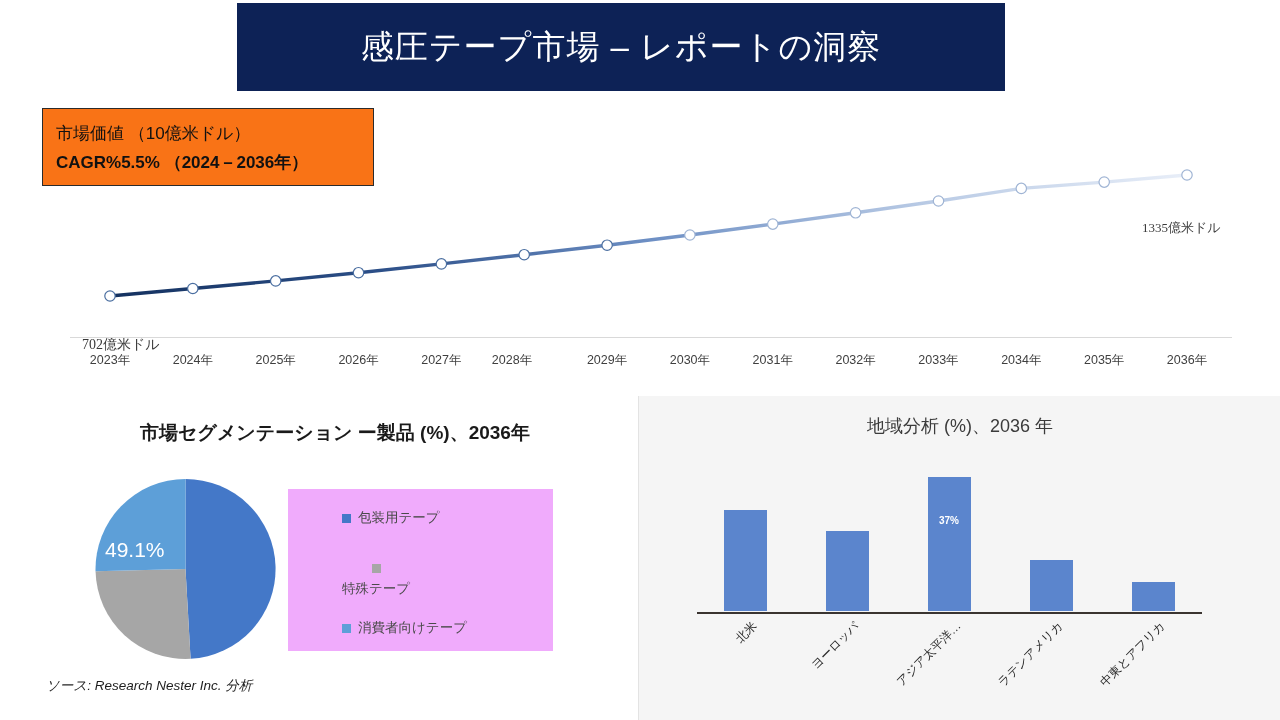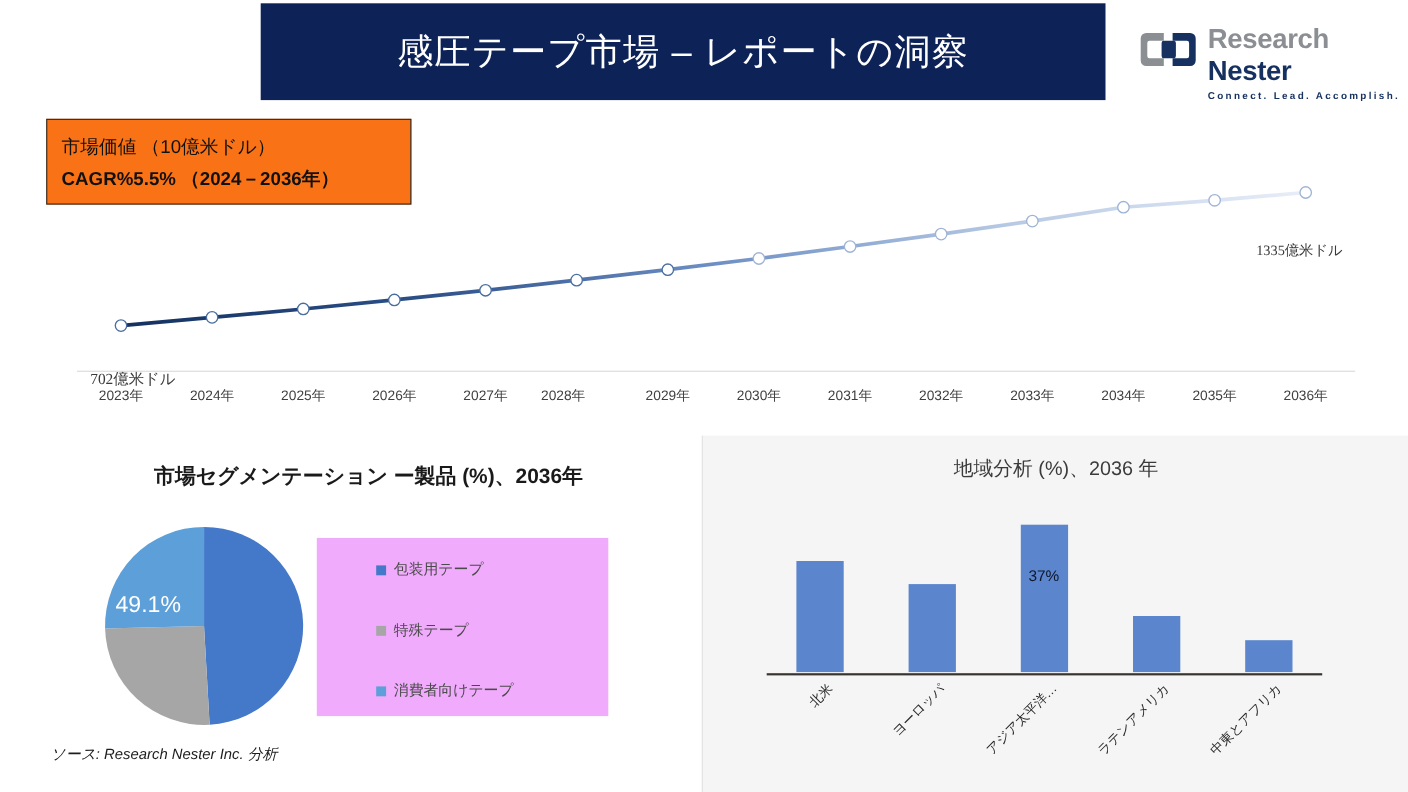--- a/index.html
+++ b/index.html
@@ -79,21 +79,21 @@
     font-size: 21px; color: #ffffff; font-weight: 400;
   }
   .legend-box {
     position: absolute; left: 288px; top: 489px;
     width: 265px; height: 162px; background: #f0abfc;
   }
   .legend-item {
     position: absolute; left: 54px; display: flex; align-items: center; gap: 7px;
   }
   .legend-item:nth-child(1) { top: 20px; }
-  .legend-item:nth-child(2) { top: 75px; }
+  .legend-item:nth-child(2) { top: 75px; flex-direction: column; }
   .legend-item:nth-child(3) { top: 130px; }
   .legend-swatch { width: 9px; height: 9px; display: inline-block; }
   .legend-text { font-size: 13.5px; color: #4a4a4a; white-space: nowrap; }
 
   .source {
     position: absolute; left: 46px; top: 676px;
     font-size: 13.5px; font-style: italic; color: #1d1d1d; line-height: 20px;
   }
 
   
@@ -106,21 +106,21 @@
     position: absolute; left: 0; top: 18px; width: 642px;
     text-align: center; font-size: 18px; color: #3b3b3b; white-space: nowrap;
   }
   .bar-plot { position: absolute; left: 55px; top: 70px; width: 510px; height: 145px; }
   .bar-col {
     position: absolute; bottom: 0; width: 43px;
     background: #5b85cd;
   }
   .bar-value {
     position: absolute; top: 38px; left: 50%; transform: translateX(-50%);
-    font-size: 14px; font-weight: 400; color: #0f172a; white-space: nowrap;
+    font-size: 10px; font-weight: 700; color: #ffffff; white-space: nowrap;
   }
   .bar-baseline {
     position: absolute; left: 58px; top: 216px; width: 505px; height: 2px;
     background: #3a3430;
   }
   .bar-xlabels { position: absolute; left: 55px; top: 222px; width: 510px; height: 80px; }
   .bar-xlabel {
     position: absolute; top: 0; font-size: 12px; color: #2a2a2a;
     transform-origin: left top; transform: rotate(-45deg) translateX(-100%);
     white-space: nowrap;
@@ -128,34 +128,20 @@
 </style>
 </head>
 <body>
 
 <div id="page">
 
   <div class="title-bar">
     <div class="title-text">感圧テープ市場 – レポートの洞察</div>
   </div>
 
-  <div class="logo">
-    <svg class="logo-mark" viewBox="0 0 54 34">
-      <path d="M22 2 H6 A5 5 0 0 0 1 7 V27 A5 5 0 0 0 6 32 H22 V25 H9 A2 2 0 0 1 7 23 V11 A2 2 0 0 1 9 9 H22 Z" fill="#8b8e92"></path>
-      <path d="M30 2 H46 A5 5 0 0 1 51 7 V27 A5 5 0 0 1 46 32 H30 V25 H43 A2 2 0 0 0 45 23 V11 A2 2 0 0 0 43 9 H30 Z" fill="#16305f"></path>
-      <rect x="20" y="9" width="13" height="16" rx="2" fill="#16305f"></rect>
-    </svg>
-    <div class="logo-text">
-      <div>
-        <span class="logo-word1">Research</span>
-        <span class="logo-word2">Nester</span>
-      </div>
-      <div class="logo-tag">Connect. Lead. Accomplish.</div>
-    </div>
-  </div>
 
   <div class="value-box">
     <div class="line1">市場価値 （10億米ドル）</div>
     <div class="line2">CAGR%5.5% （2024－2036年）</div>
   </div>
 
   <div class="line-chart">
     <svg width="1280" height="290" viewBox="0 0 1280 290">
       <defs>
         <linearGradient id="lineGrad" x1="0" y1="0" x2="1" y2="0">

